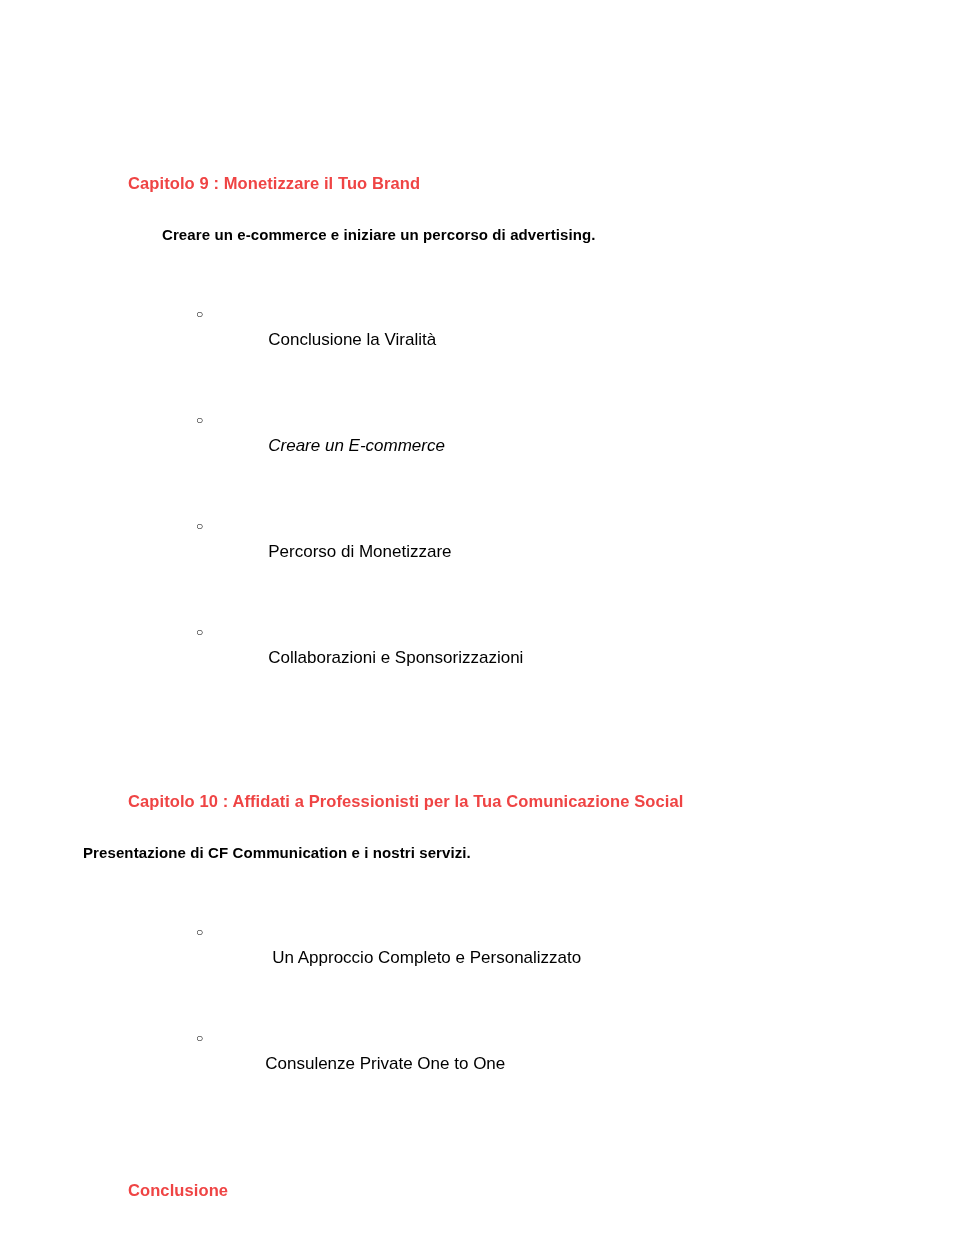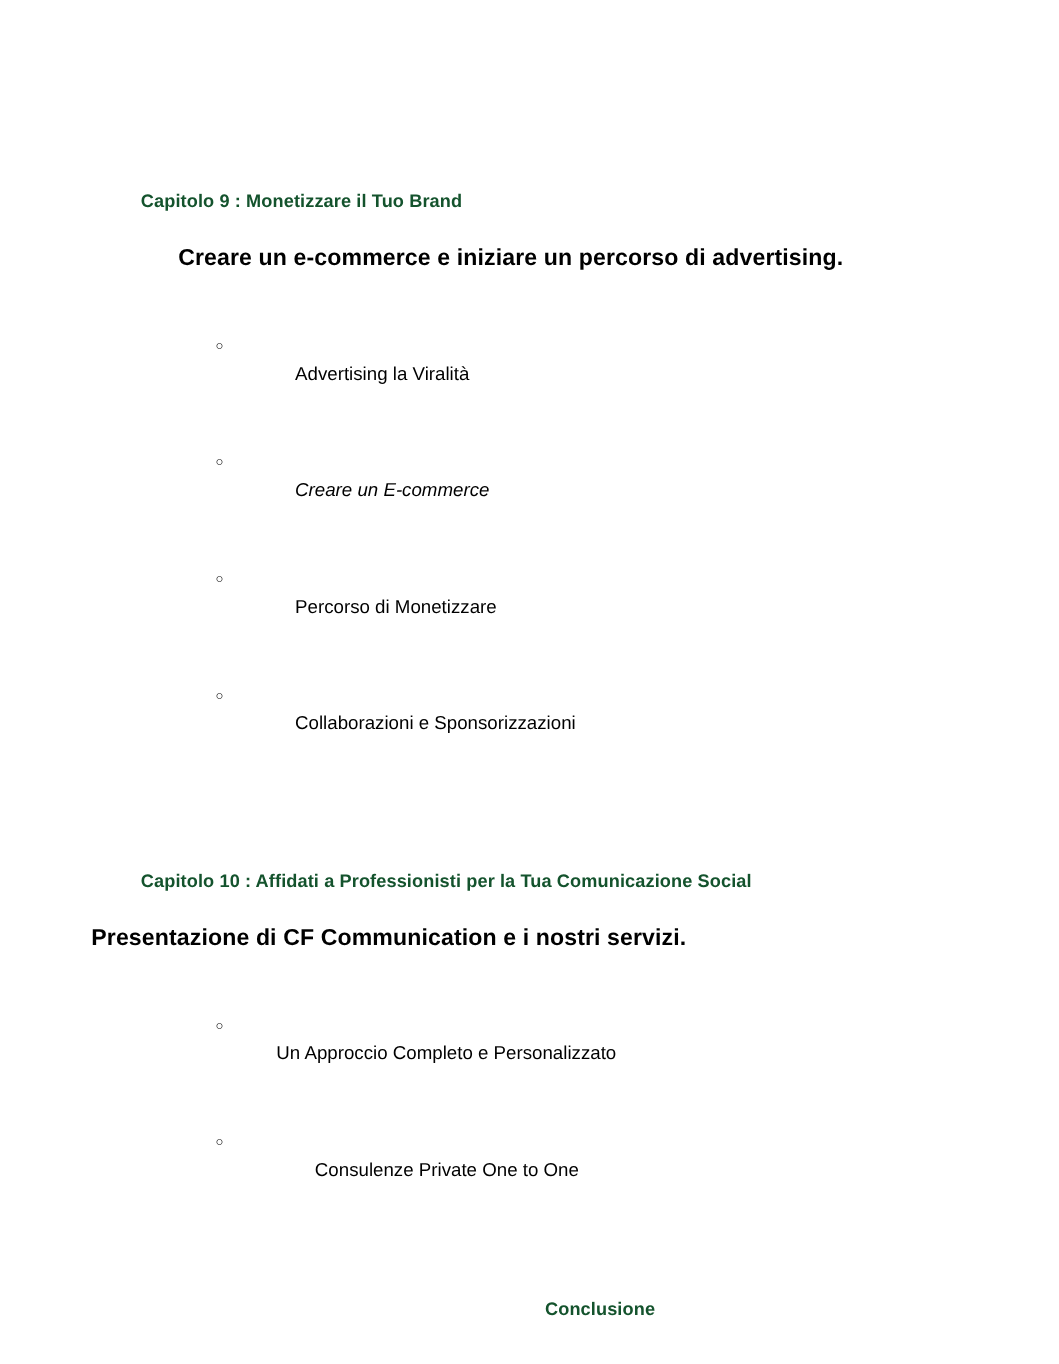--- a/index.html
+++ b/index.html
@@ -29,29 +29,29 @@
   }
 
   
   .chapter-heading {
     margin: 0;
     padding: 0;
     font-size: 16.5px;
     font-weight: bold;
     line-height: 26px;
     letter-spacing: 0.1px;
-    color: #14532d;
+    color: #ef4444;
     white-space: pre;
   }
 
   
   .sub-heading {
     margin: 0;
     padding: 0;
-    font-size: 21px;
+    font-size: 15px;
     font-weight: bold;
     line-height: 26px;
     letter-spacing: 0.1px;
     color: #000000;
     white-space: pre;
   }
 
   
   ul.doc-list {
     list-style: none;
@@ -100,21 +100,21 @@
 
       <div class="spacer-md"></div>
 
       <p class="sub-heading" style="margin-left:162px;">Creare un e-commerce e iniziare un percorso di advertising.</p>
 
       <div class="spacer-md"></div>
 
       <ul class="doc-list" style="margin-left:196px;">
         <li>
           <span class="bullet-glyph bullet-hollow" style="left:0px;">○</span>
-          <span class="item-label" style="margin-left:25px;">Advertising la Viralità</span>
+          <span class="item-label" style="margin-left:25px;">Conclusione la Viralità</span>
         </li>
         <li>
           <span class="bullet-glyph bullet-hollow" style="left:0px;">○</span>
           <span class="item-label" style="margin-left:25px;font-style:italic;">Creare un E-commerce</span>
         </li>
         <li>
           <span class="bullet-glyph bullet-hollow" style="left:0px;">○</span>
           <span class="item-label" style="margin-left:25px;">Percorso di Monetizzare</span>
         </li>
         <li>
@@ -131,33 +131,33 @@
 
       <div class="spacer-md"></div>
 
       <p class="sub-heading" style="margin-left:83px;">Presentazione di CF Communication e i nostri servizi.</p>
 
       <div class="spacer-md"></div>
 
       <ul class="doc-list" style="margin-left:196px;">
         <li>
           <span class="bullet-glyph bullet-hollow" style="left:0px;">○</span>
-          <span class="item-label" style="margin-left:8px;">Un Approccio Completo e Personalizzato</span>
+          <span class="item-label" style="margin-left:29px;">Un Approccio Completo e Personalizzato</span>
         </li>
         <li>
           <span class="bullet-glyph bullet-hollow" style="left:0px;">○</span>
-          <span class="item-label" style="margin-left:43px;">Consulenze Private One to One</span>
+          <span class="item-label" style="margin-left:22px;">Consulenze Private One to One</span>
         </li>
       </ul>
     </div>
 
     <div style="height:73px;"></div>
 
     <div>
-      <p class="chapter-heading" style="margin-left:128px;text-align:center;">Conclusione</p>
+      <p class="chapter-heading" style="margin-left:128px;">Conclusione</p>
 
       <div class="spacer-md"></div>
 
       <ul class="doc-list" style="margin-left:135px;">
         <li>
           
           
         </li>
       </ul>
     </div>

